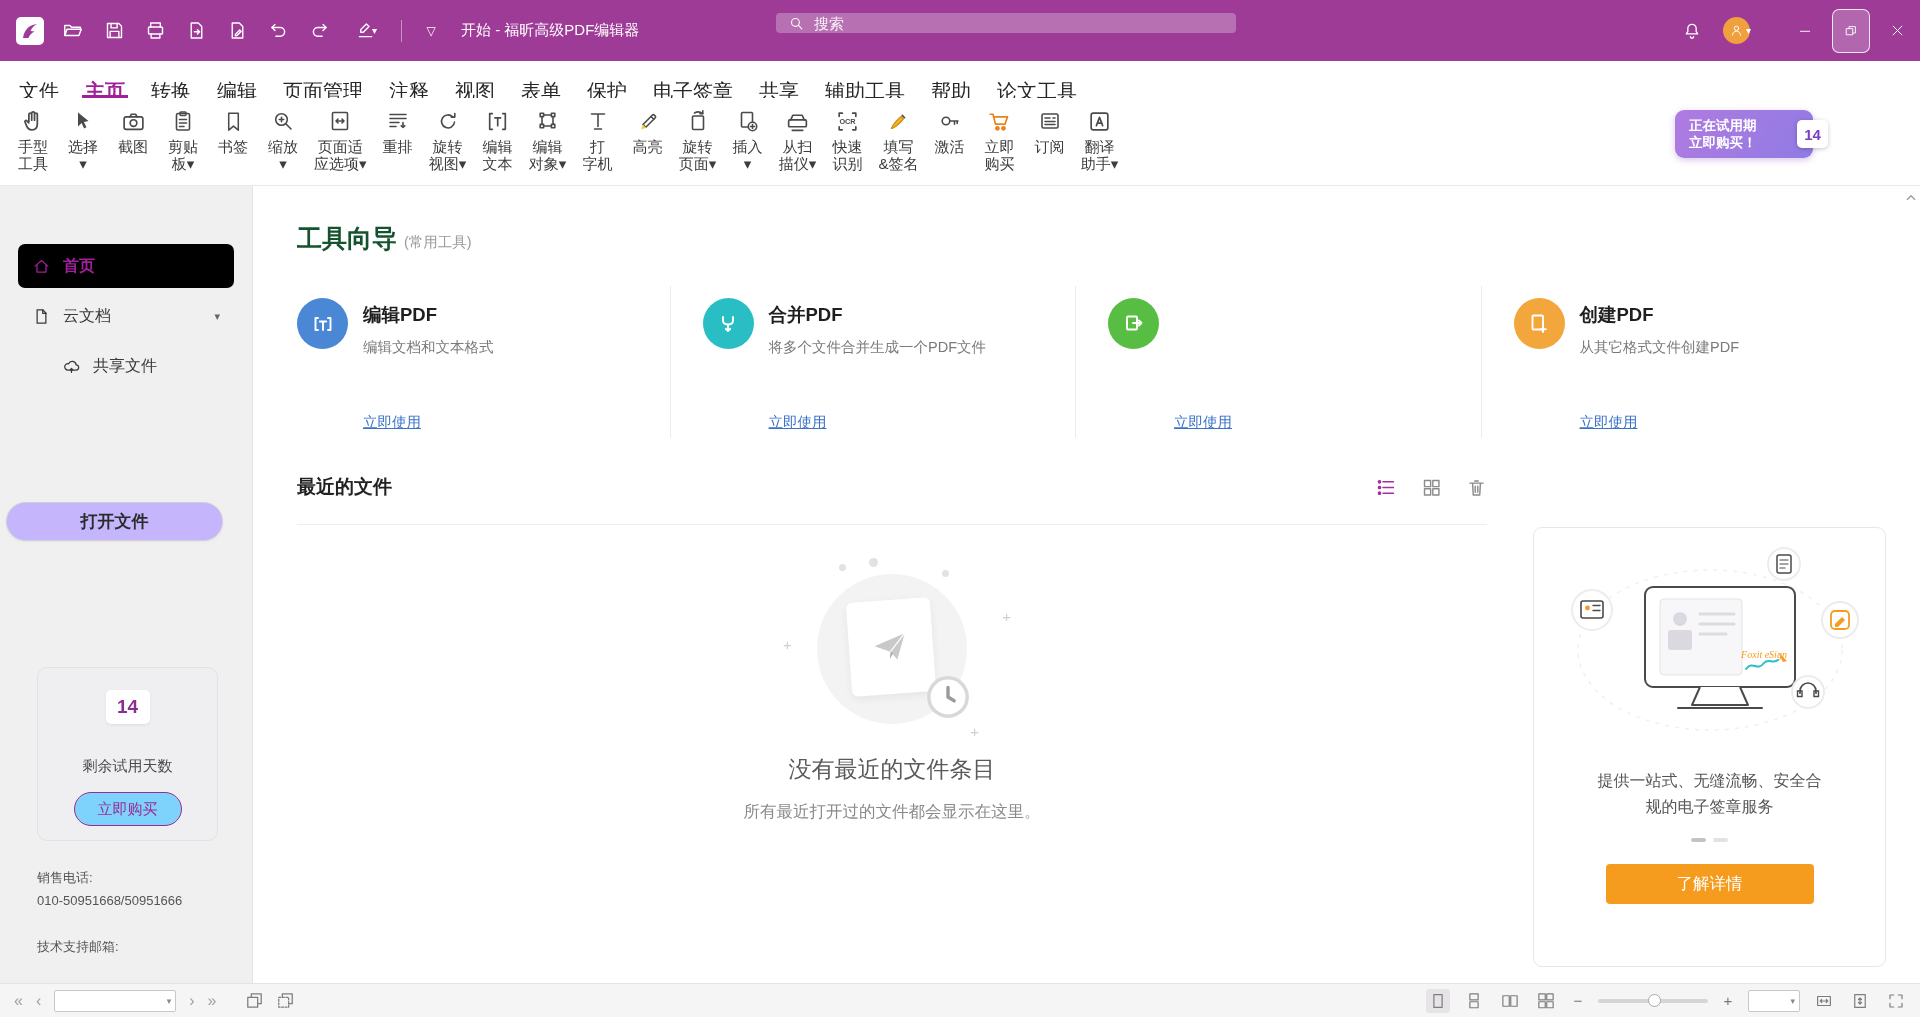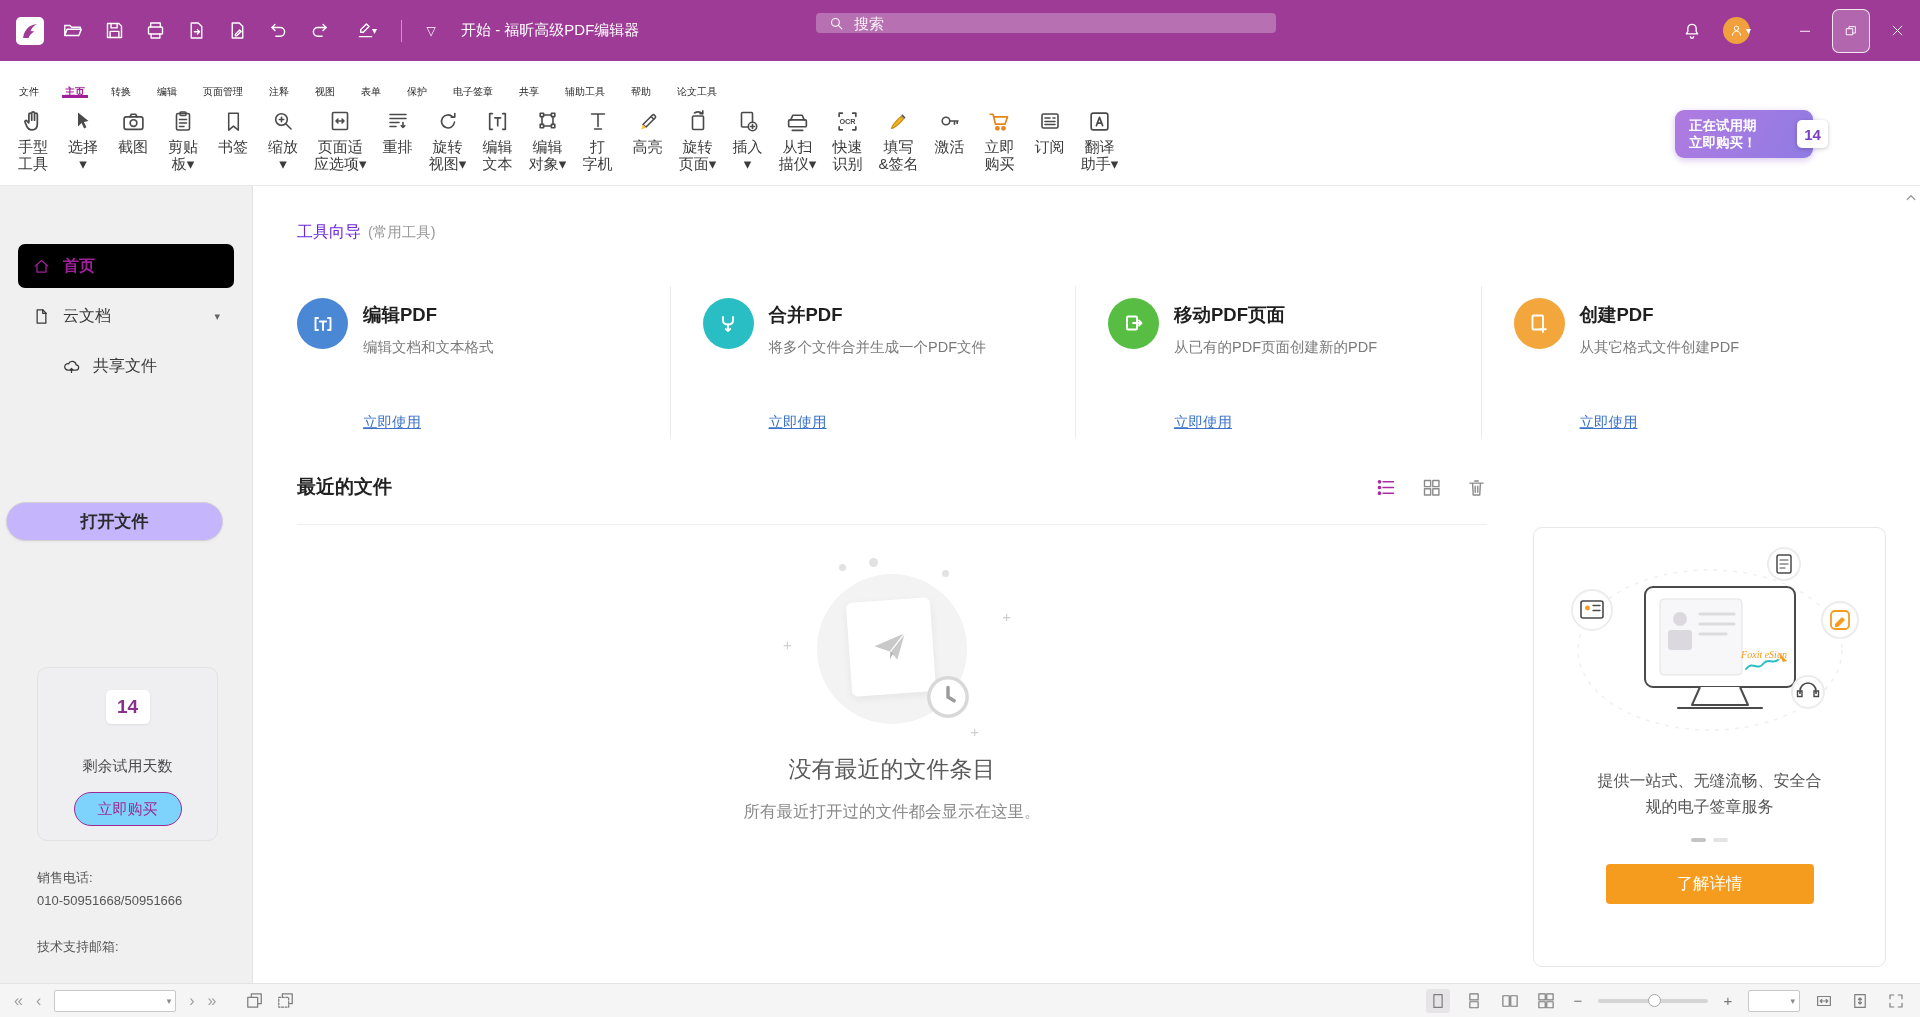--- a/index.html
+++ b/index.html
@@ -10,31 +10,31 @@
   .pre { white-space:pre-line; }
 
   
   #titlebar { position:absolute; top:0; left:0; right:0; height:61px; background:#9D3B96; display:flex; align-items:center; color:#fff; }
   .tb-icons { display:flex; align-items:center; gap:5px; padding-left:10px; }
   .tb-btn { width:36px; height:36px; display:flex; align-items:center; justify-content:center; border-radius:4px; color:#fff; }
   .tb-logo { width:40px; }
   .tb-divider { width:1px; height:22px; background:rgba(255,255,255,.45); margin:0 6px; }
   .tb-caret { font-size:10px; margin-left:-4px; }
   .tb-title { font-size:15px; margin-left:12px; white-space:nowrap; }
-  .tb-search { position:absolute; left:816px; top:13px; width:460px; height:20px; background:rgba(255,255,255,.27); border-radius:4px; display:flex; align-items:center; padding:0 12px; gap:9px; }
+  .tb-search { position:absolute; left:776px; top:13px; width:460px; height:20px; background:rgba(255,255,255,.27); border-radius:4px; display:flex; align-items:center; padding:0 12px; gap:9px; }
   .tb-search input { background:transparent; border:none; outline:none; color:#fff; font-size:15px; flex:1; font-family:inherit; }
   .tb-search input::placeholder { color:rgba(255,255,255,.9); }
   .tb-right { position:absolute; right:0; top:0; height:61px; display:flex; align-items:center; }
   .win-btn { width:46px; height:61px; display:flex; align-items:center; justify-content:center; color:#fff; }
   .win-btn.boxed { width:38px; height:44px; margin:0 4px; background:rgba(255,255,255,.22); border:1px solid rgba(255,255,255,.85); border-radius:7px; }
   .avatar { width:27px; height:27px; border-radius:50%; background:#F0A03C; display:flex; align-items:center; justify-content:center; color:#fff; }
 
   
   #menubar { position:absolute; top:61px; left:0; right:0; height:37px; background:#fff; display:flex; align-items:stretch; padding-left:6px; }
-  .menu-item { display:flex; align-items:center; padding:0 13px; font-size:10px; color:#262626; position:relative; cursor:default;margin-top:24px; }
+  .menu-item { display:flex; align-items:center; padding:0 13px; font-size:20px; color:#262626; position:relative; cursor:default;margin-top:24px; }
   .menu-item.active { color:#A0209A; font-weight:bold; }
   .menu-item.active::after { content:""; position:absolute; left:10px; right:10px; bottom:0; height:3px; background:#A0209A; }
 
   
   #ribbon { position:absolute; top:98px; left:0; right:0; height:88px; background:#fff; border-bottom:1px solid #E9E9E9; display:flex; padding:7px 4px 0 8px; }
   .tool { min-width:50px; padding:0 6px; display:flex; flex-direction:column; align-items:center; color:#3C3C3C; }
   .tool .ic { height:32px; display:flex; align-items:center; justify-content:center; color:#4A4A4A; margin-bottom:2px; }
   .tool .lbl { font-size:15px; line-height:16.5px; text-align:center; }
   .ic.orange { color:#E8821A; }
   .trial-badge { position:absolute; right:107px; top:12px; width:138px; height:48px; border-radius:9px; background:linear-gradient(120deg,#B07BE0,#8F7BE4); color:#fff; font-size:13.5px; font-weight:bold; display:flex; flex-direction:column; justify-content:center; padding-left:14px; line-height:17px; box-shadow:0 2px 7px rgba(140,90,200,.35); }
@@ -53,21 +53,21 @@
   .trial-card .cap { margin-top:33px; font-size:15px; color:#4A4A4A; }
   .trial-card .buy { margin-top:16px; width:108px; height:34px; border:1.4px solid #9C2C94; border-radius:17px; color:#9C2C94; background:#7dd3fc; font-size:15px; display:flex; align-items:center; justify-content:center; }
   .contact { position:absolute; left:37px; top:682px; font-size:13px; color:#555; line-height:20px; }
   .contact .row { margin-bottom:3px; }
   .contact .email { color:#8D5F8F; margin-top:24px; display:inline-block; }
   .contact .mail-label { margin-top:26px; }
 
   
   #content { position:absolute; top:186px; bottom:34px; left:253px; right:0; background:#fff; }
   .tg-header { position:absolute; left:44px; top:36px; display:flex; align-items:baseline; gap:7px; }
-  .tg-title { font-size:16px; font-weight:normal; color:#6d28d9; }
+  .tg-title { font-size:25px; font-weight:bold; color:#14532d; }
   .tg-sub { font-size:14.5px; color:#999; }
   .cards { position:absolute; left:44px; right:34px; top:100px; height:152px; display:flex; }
   .card { flex:1 1 0; position:relative; }
   .card + .card { border-left:1px solid #ECECEC; padding-left:32px; }
   .card-row { display:flex; gap:15px; align-items:flex-start; padding-top:12px; }
   .circle { width:51px; height:51px; border-radius:50%; flex:0 0 51px; display:flex; align-items:center; justify-content:center; color:#fff; }
   .c1 { background:#4A87D5; } .c2 { background:#29BEC3; } .c3 { background:#58BE43; } .c4 { background:#F2A63B; }
   .card-title { font-size:18.5px; font-weight:bold; color:#1F1F1F; padding-top:4px; }
   .card-desc { font-size:14.5px; color:#7A7A7A; margin-top:11px; }
   .card-link { position:absolute; bottom:6px; font-size:14.5px; color:#3A72C8; text-decoration:underline; }
@@ -588,24 +588,20 @@
     </div>
 
     <div class="card">
       <div class="card-row">
         <span class="circle c3">
           <svg class="s" width="28" height="28" viewBox="0 0 28 28" style="stroke-width:1.9">
               <rect x="7" y="6.5" width="10" height="13" rx="1"></rect>
               <path d="M13 13h8.5M19 10.5l2.5 2.5-2.5 2.5"></path>
             </svg>
         </span>
-        <div>
-          <div class="card-title">移动PDF页面</div>
-          <div class="card-desc">从已有的PDF页面创建新的PDF</div>
-        </div>
       </div>
       <a class="card-link">立即使用</a>
     </div>
 
     <div class="card">
       <div class="card-row">
         <span class="circle c4">
           <svg class="s" width="28" height="28" viewBox="0 0 28 28" style="stroke-width:1.9">
               <rect x="7.5" y="5.5" width="10.5" height="14" rx="1"></rect>
               <path d="M18 16.5v5.5M15.2 19.2h5.6"></path>

